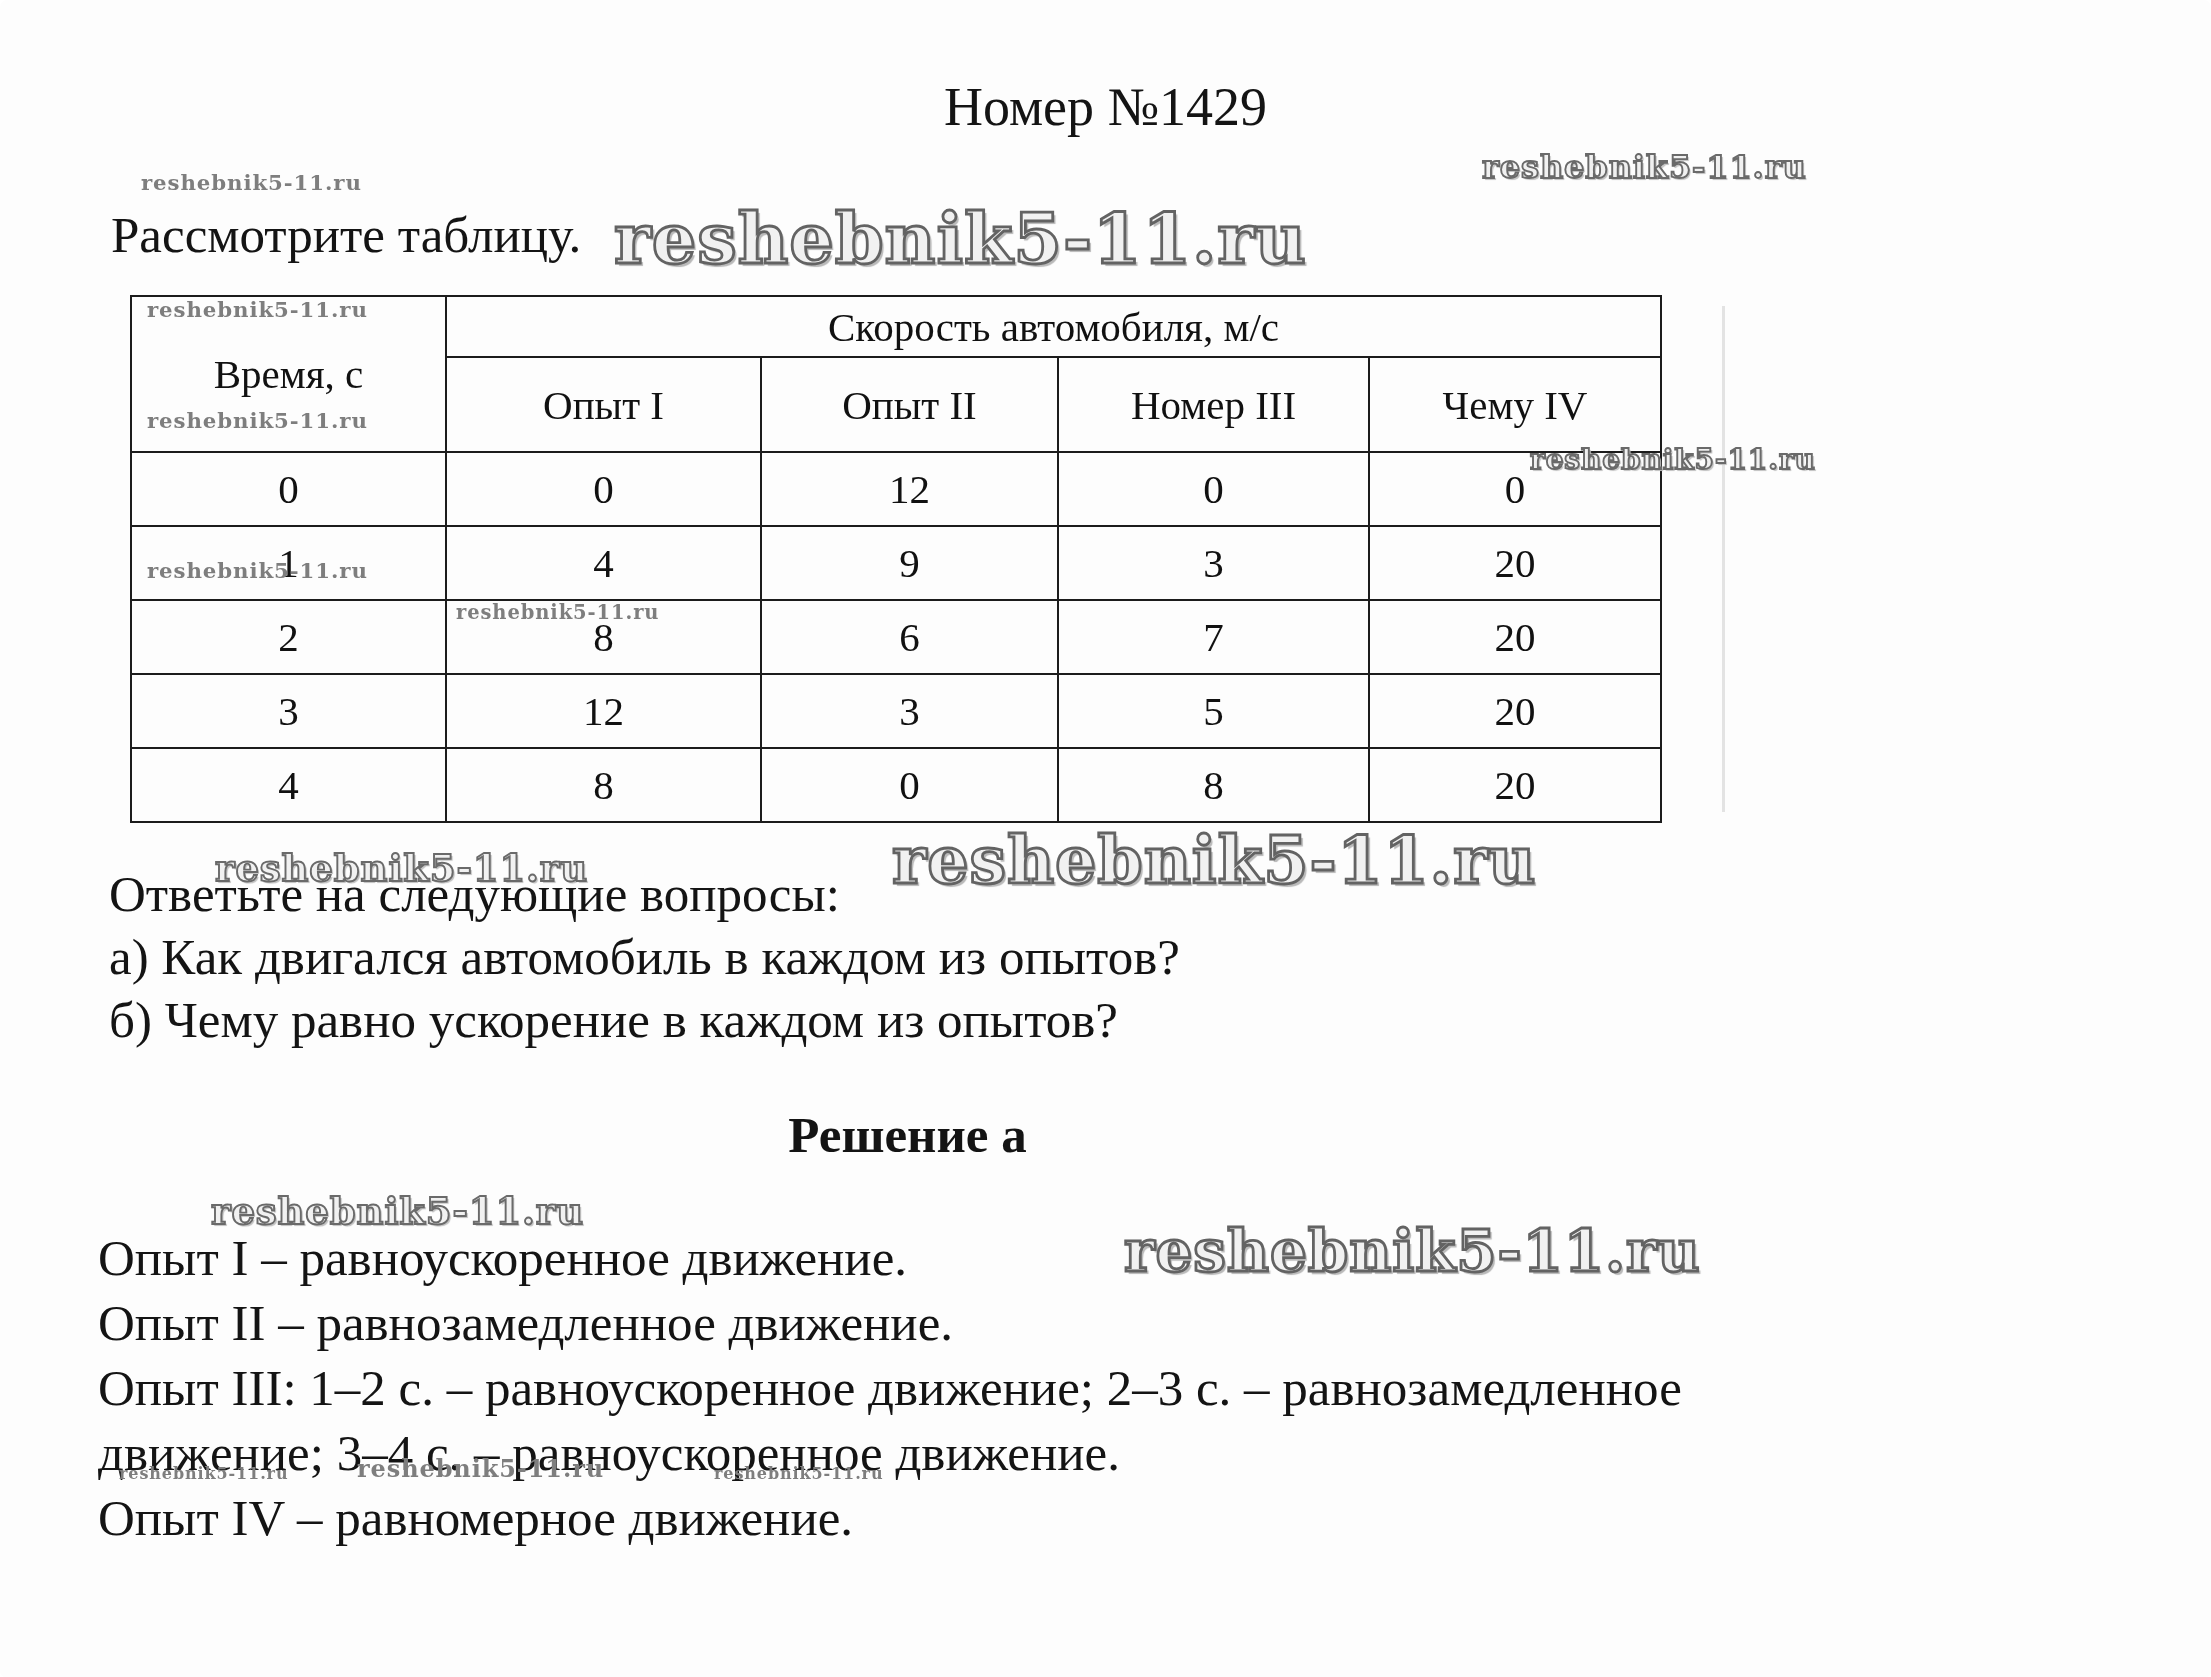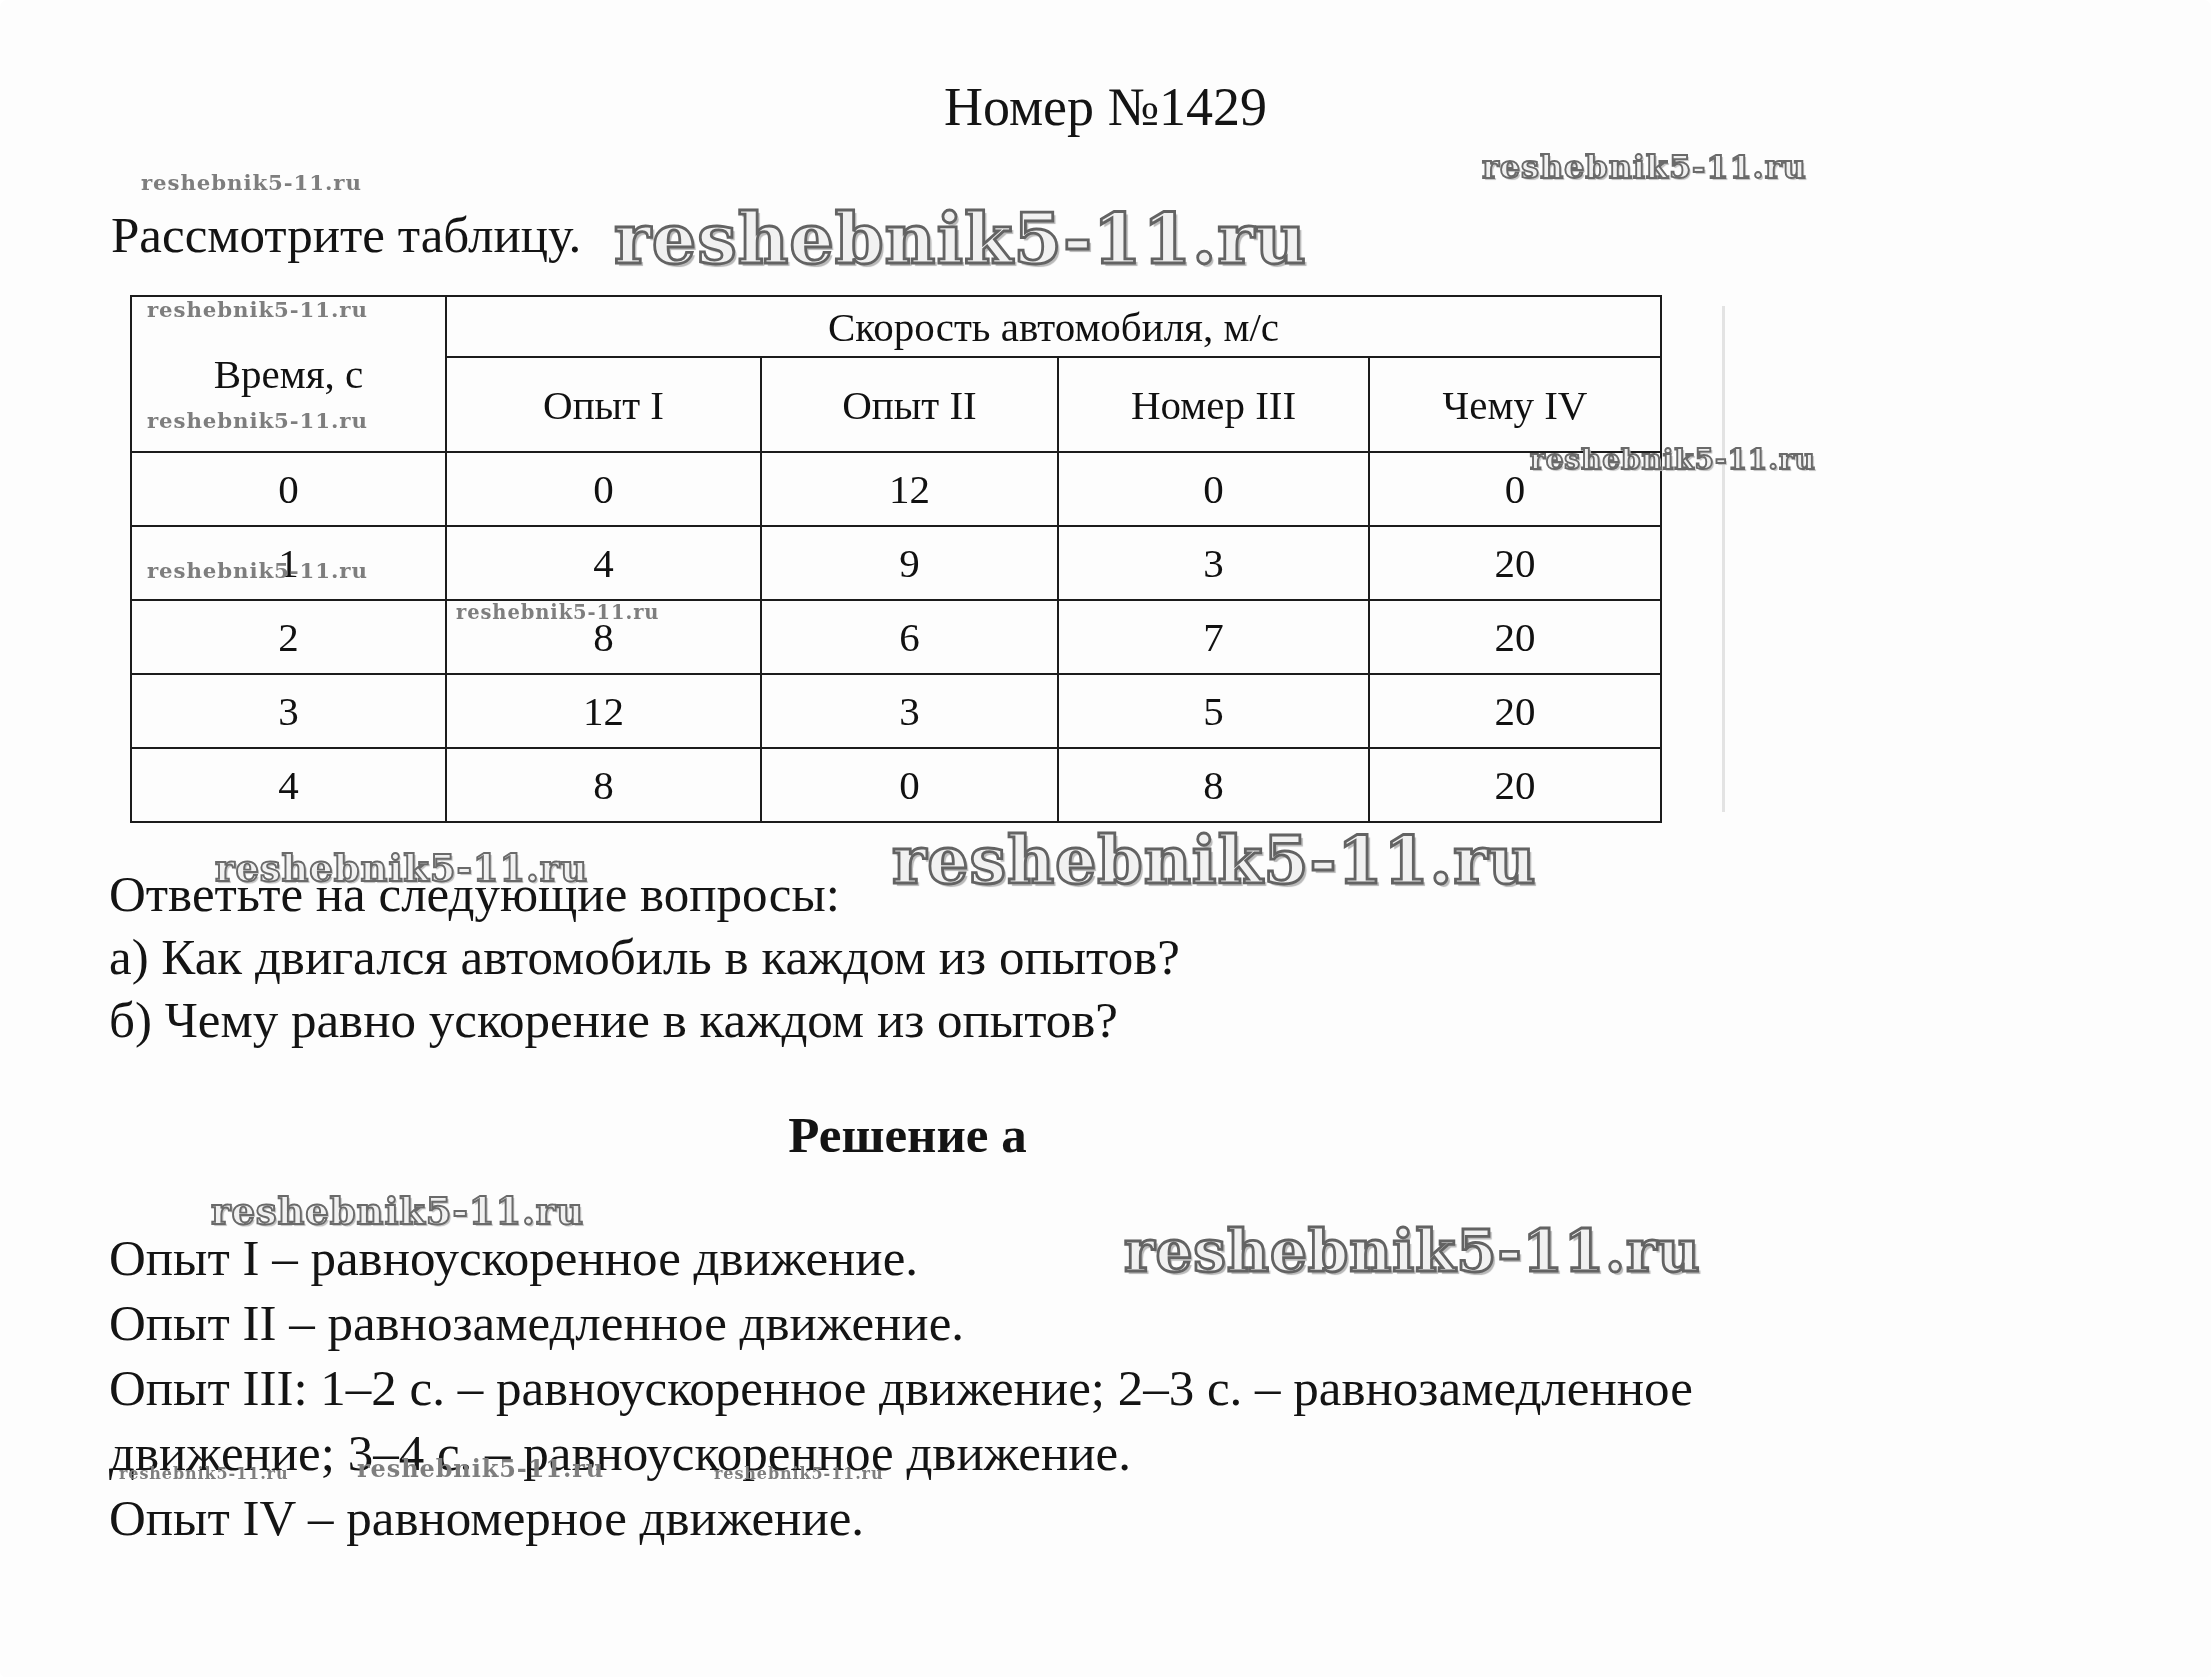--- a/index.html
+++ b/index.html
@@ -30,21 +30,21 @@
   tr.hdr2 { height:95px; }
   tr.data { height:74px; }
 
   .questions { position:absolute; top:863px; left:109px; font-size:51px; }
   .questions p { line-height:63px; white-space:nowrap; }
 
   .solution-heading {
     position:absolute; top:1106px; left:0; width:1815px;
     text-align:center; font-size:51px;
   }
-  .solution { position:absolute; top:1226px; left:109px; width:1744px; font-size:51px; }
+  .solution { position:absolute; top:1226px; left:98px; width:1744px; font-size:51px; }
   .solution p { line-height:65px; }
 
   .wm {
     position:absolute; z-index:5;
     font-family:"DejaVu Serif","Liberation Serif",serif;
     font-weight:bold; color:#7e7e7e;
     white-space:nowrap; letter-spacing:0.9px;
   }
   .wm-mid {
     color:#f1f1f1;

